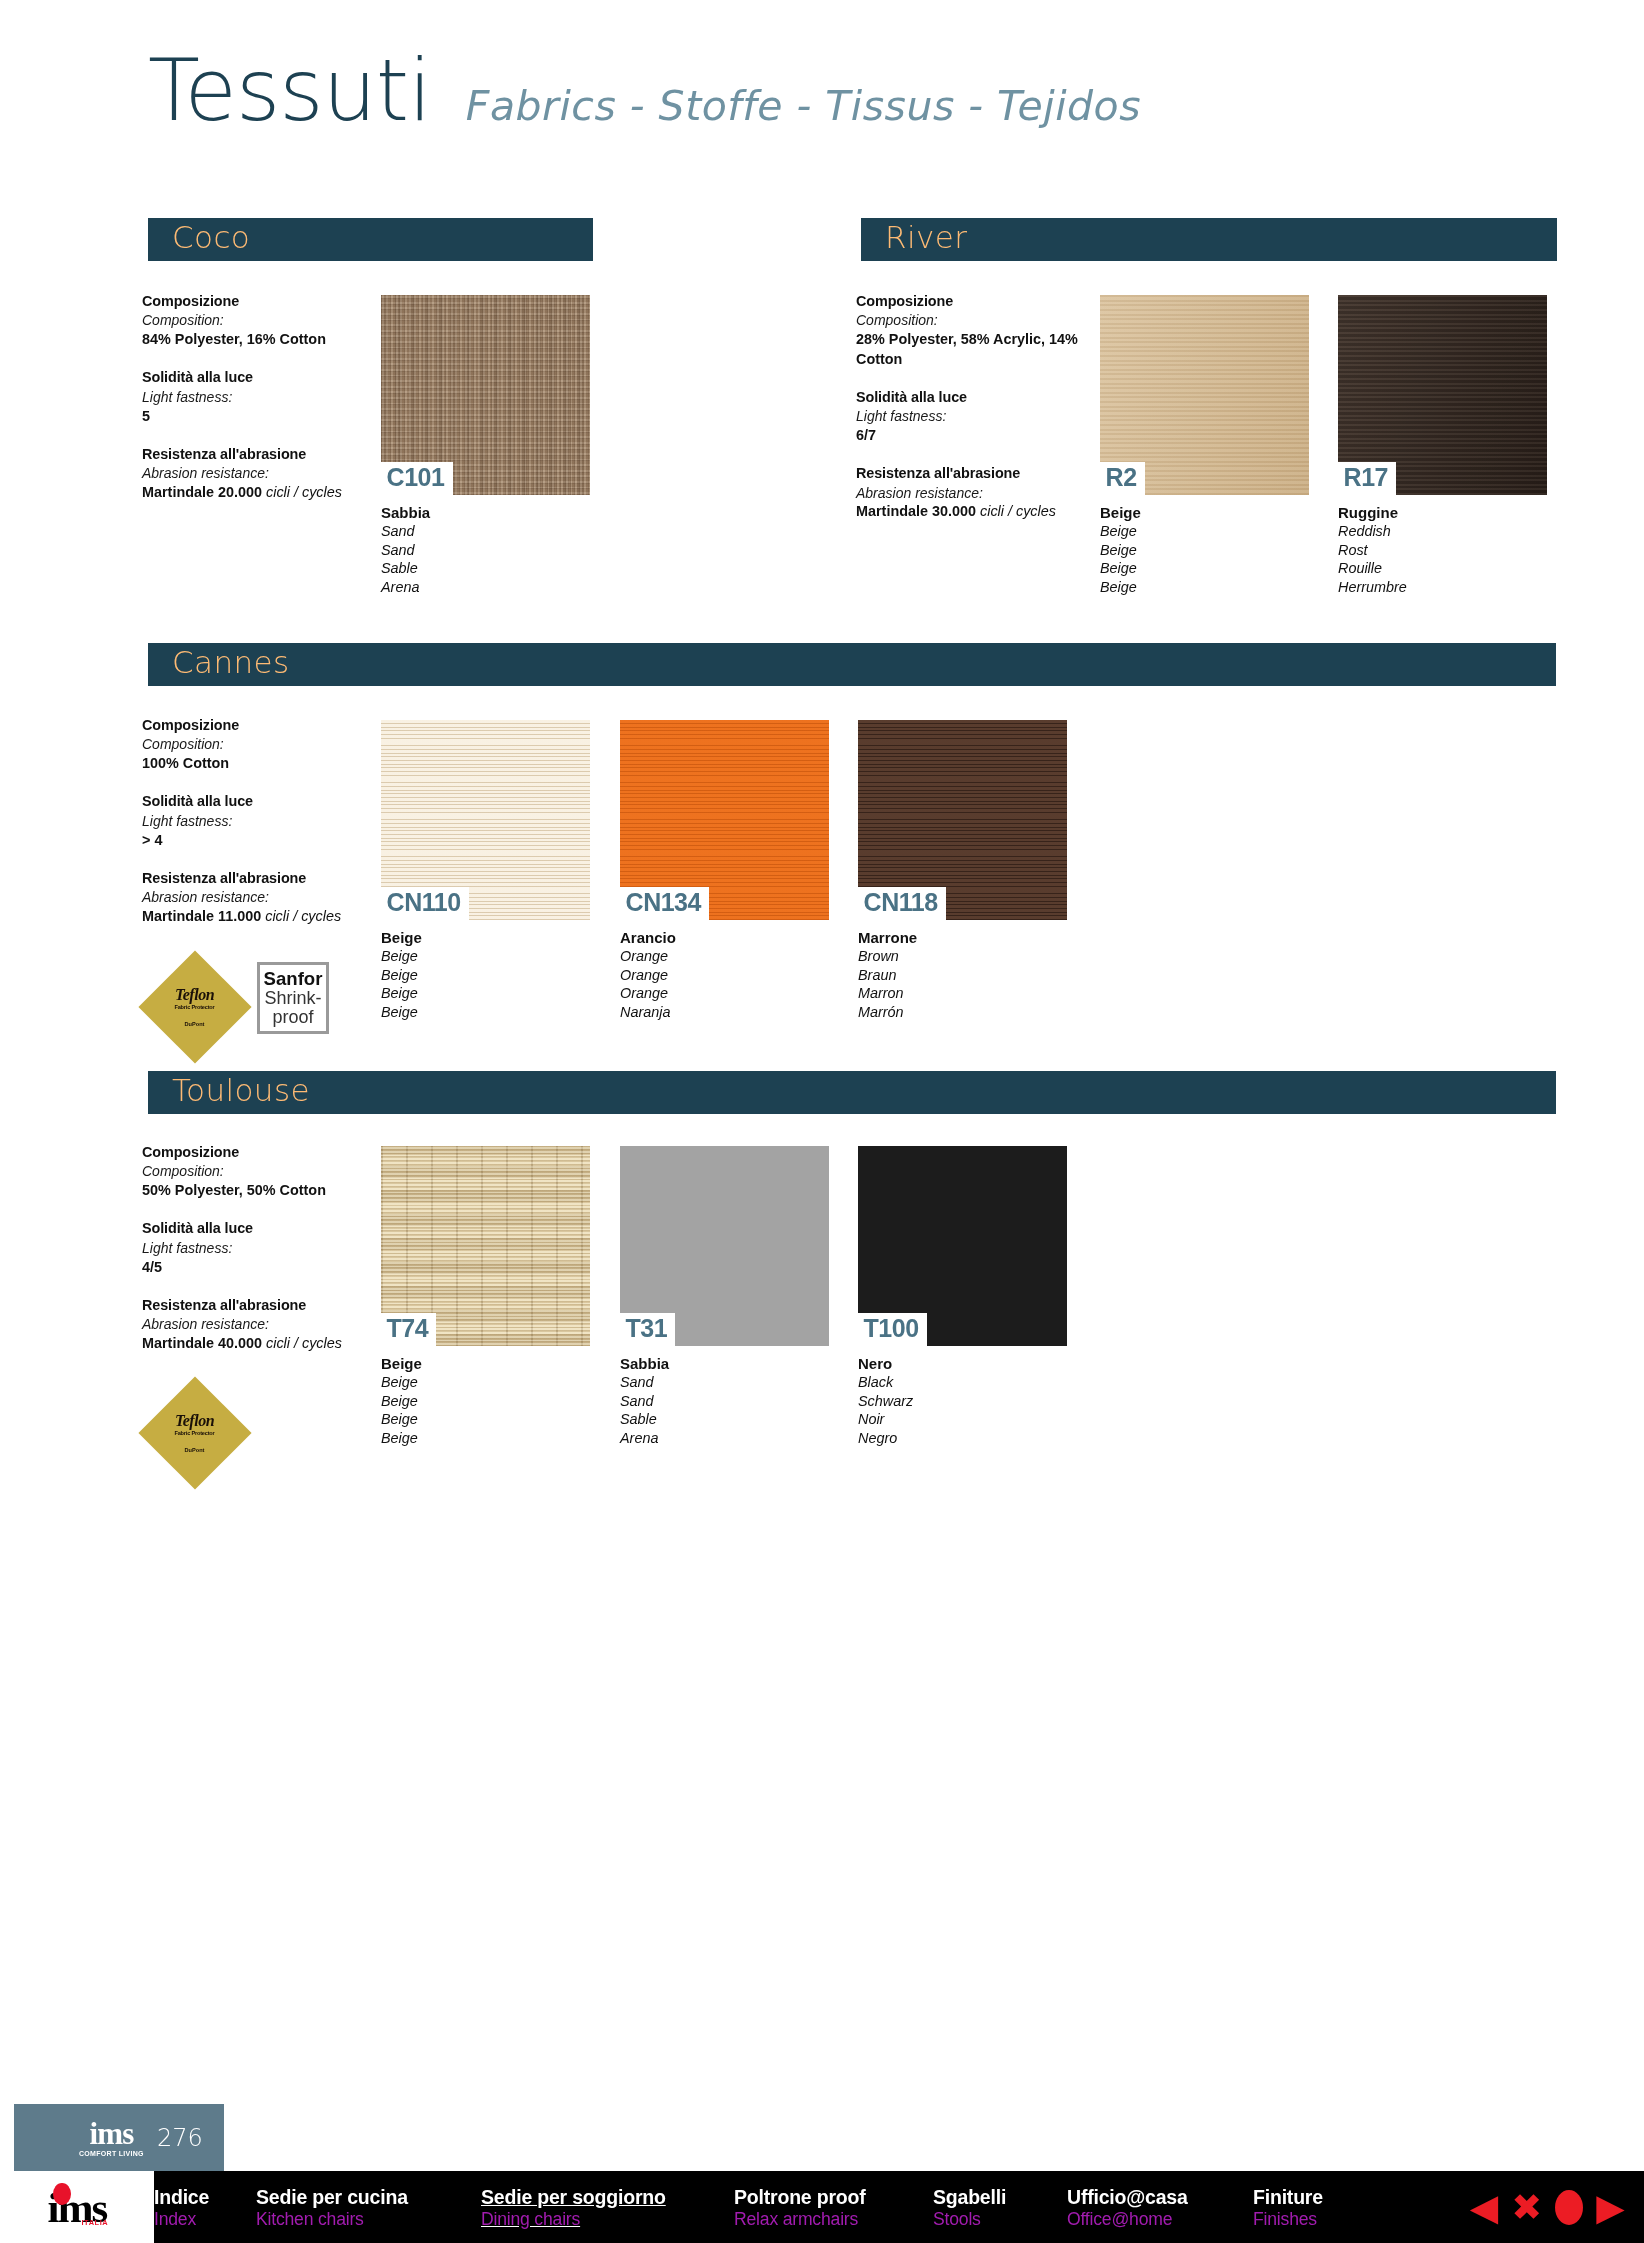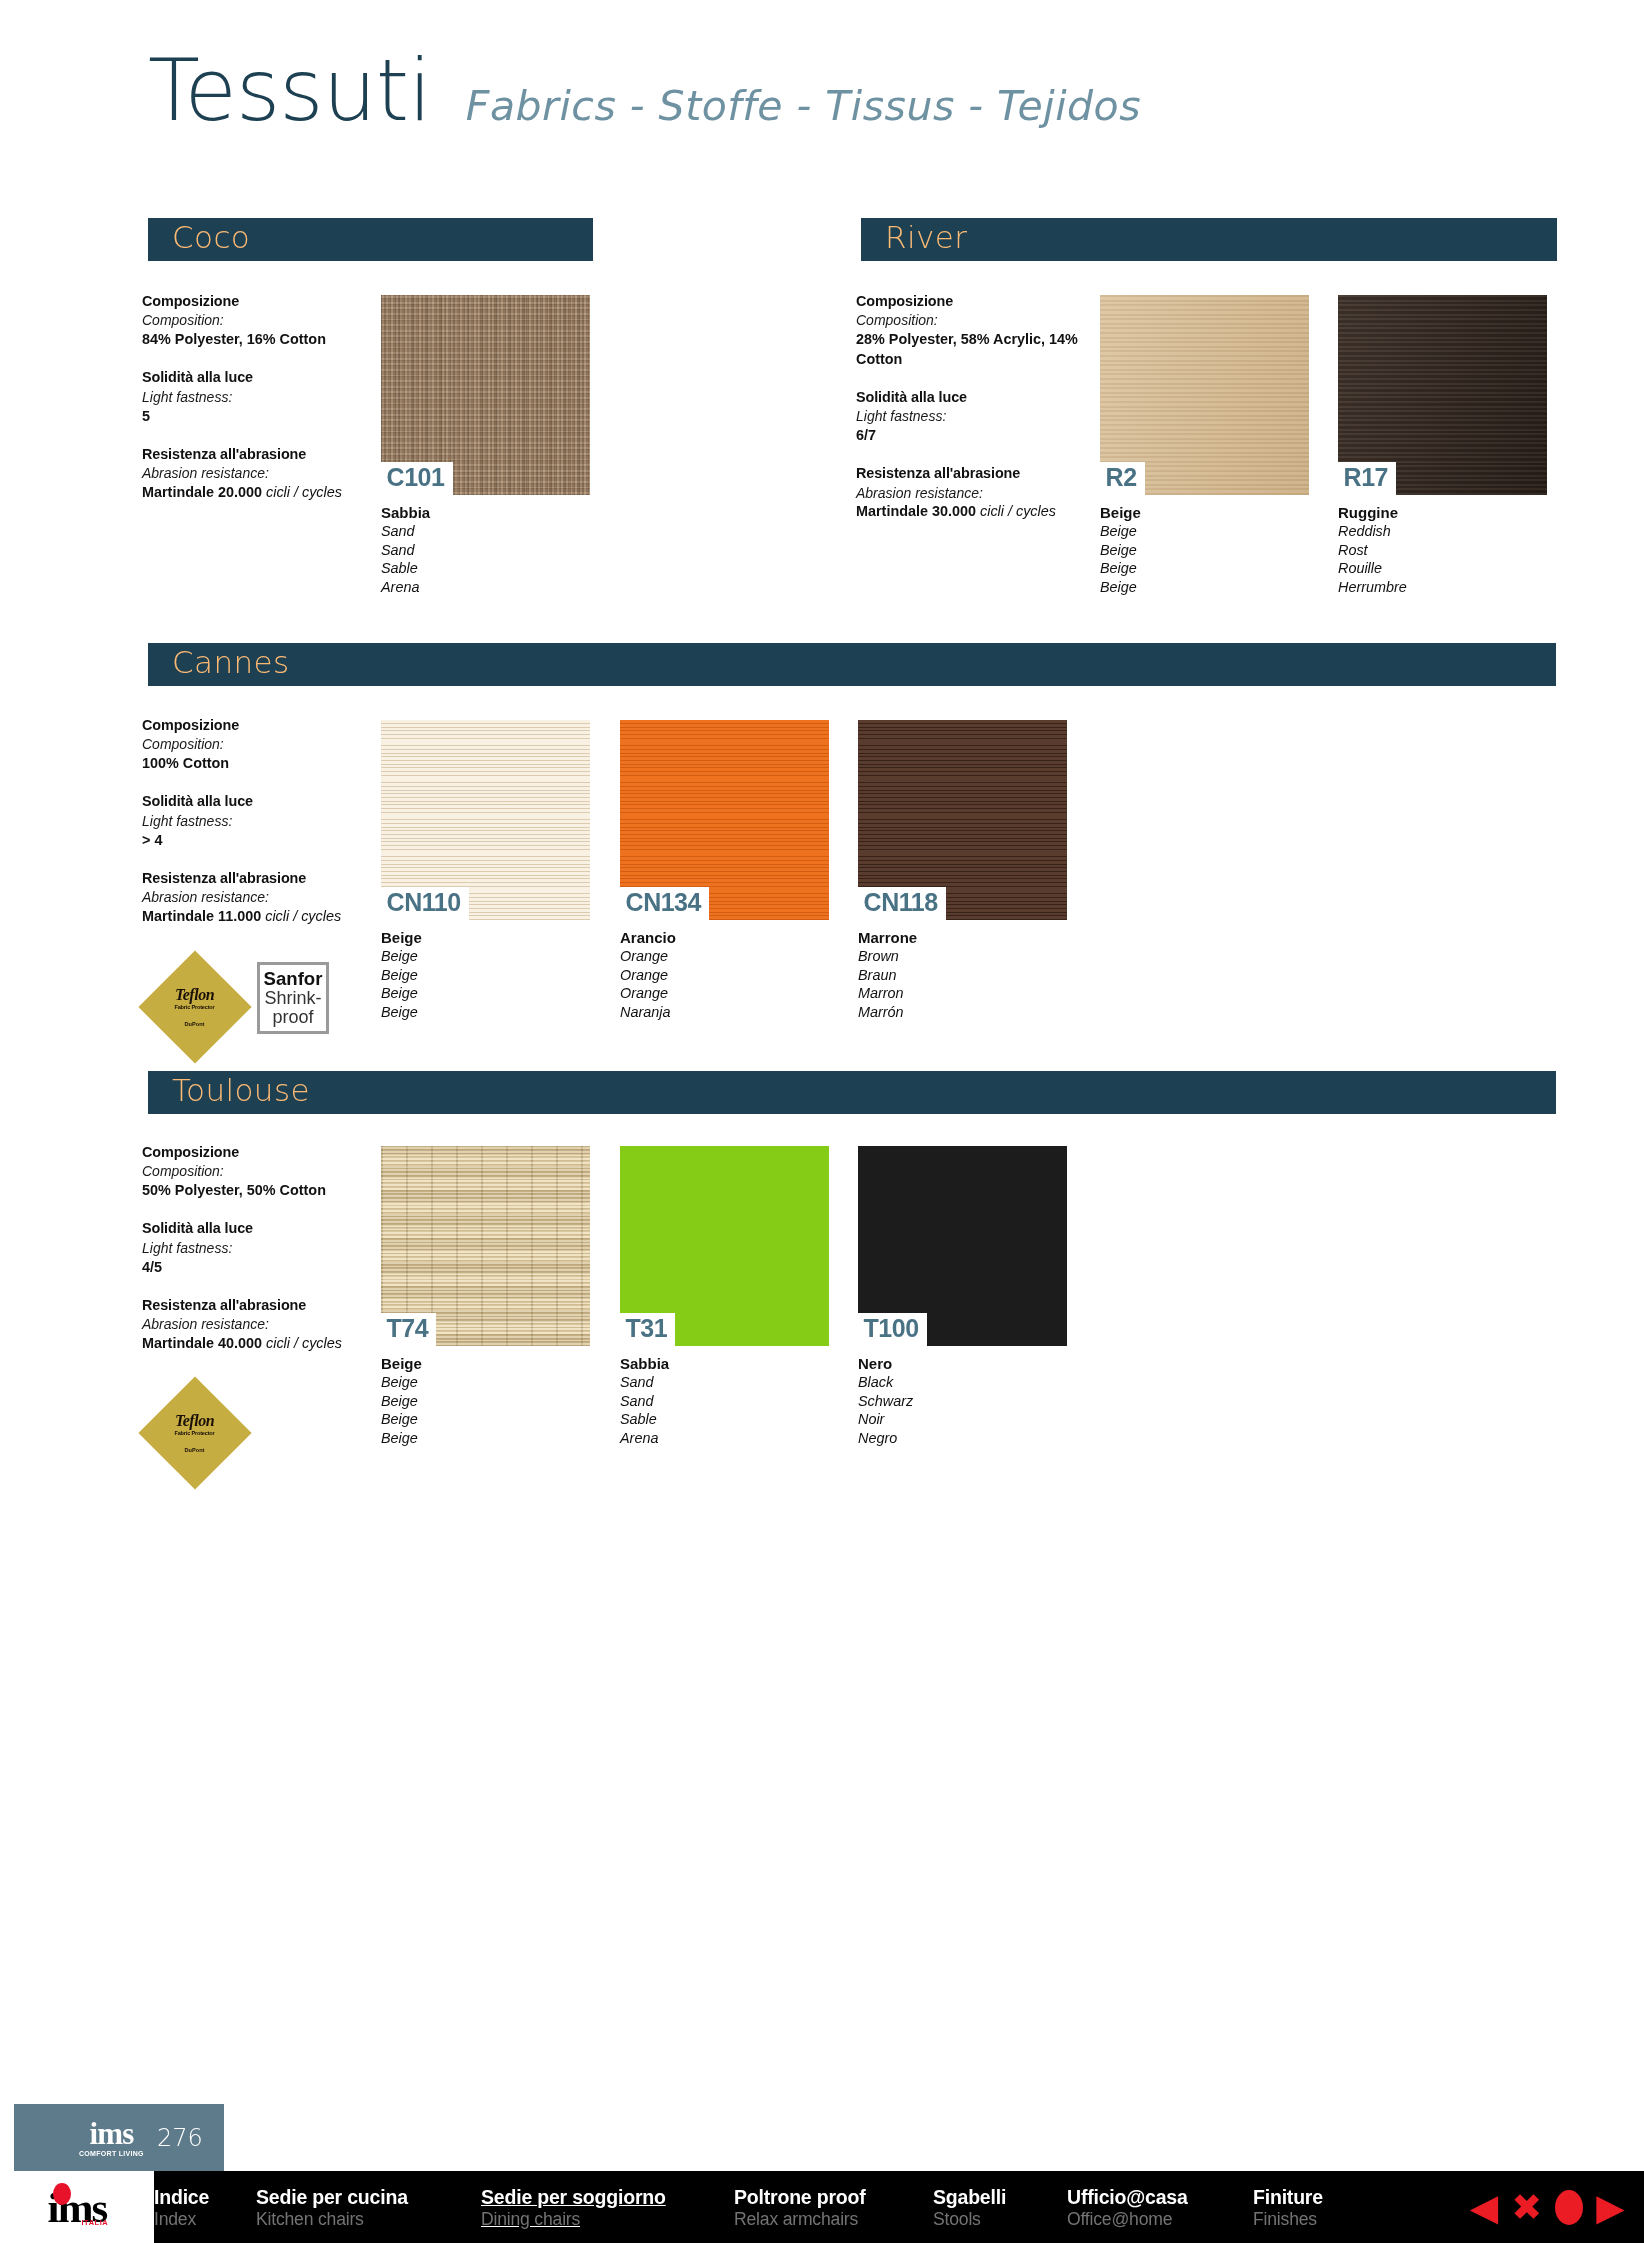--- a/index.html
+++ b/index.html
@@ -95,21 +95,21 @@
     position:absolute;left:0;top:2171px;width:154px;height:73px;background:#fff;
     display:flex;align-items:center;justify-content:center;
   }
   .footlogo .ims{position:relative;display:flex;flex-direction:column;align-items:center;line-height:1;}
   .footlogo .ims .w{font-family:"Liberation Serif",serif;font-weight:bold;font-size:43px;color:#000;letter-spacing:-1.9px;}
   .footlogo .ims .dot{position:absolute;left:5.6px;top:-2.8px;width:17.6px;height:22px;border-radius:50%;background:#e8122a;}
   .footlogo .ims .it{position:absolute;right:-1.9px;bottom:2.8px;font-size:7.4px;font-weight:bold;color:#e8122a;letter-spacing:0.6px;}
   .navitems{position:absolute;top:2171px;left:154px;height:73px;display:flex;align-items:center;}
   .navitem{color:#fff;line-height:1.15;}
   .navitem .a{font-size:19.5px;font-weight:bold;letter-spacing:-0.2px;}
-  .navitem .b{font-size:17.6px;font-weight:300;letter-spacing:-0.2px;color:#737373;}
+  .navitem .b{font-size:17.6px;font-weight:300;letter-spacing:-0.2px;color:#a21caf;}
   .arrows{position:absolute;top:2171px;right:20.4px;height:73px;display:flex;align-items:center;gap:13px;}
   .ar{color:#ec1c24;font-size:37px;line-height:1;}
   .ar.circle{width:28px;height:35px;background:#ec1c24;border-radius:50%;}
 </style>
 </head>
 <body>
 
 <div class="page">
 
   <div class="header">
@@ -335,21 +335,21 @@
     <div class="names">
       <div class="n-it">Beige</div>
       <div class="n-x">Beige</div>
       <div class="n-x">Beige</div>
       <div class="n-x">Beige</div>
       <div class="n-x">Beige</div>
     </div>
   </div>
 
   <div class="swatch-col" style="left:620px;top:1146px;">
-    <div class="swatch" style="background-color:#84cc16;
+    <div class="swatch" style="background-color:#a3a3a3;
                 background-image:
                   repeating-linear-gradient(0deg, rgba(40,30,20,.42) 0 0.9px, rgba(240,225,200,.40) 0.9px 2.8px, rgba(60,45,30,.22) 2.8px 3.7px),
                   repeating-linear-gradient(90deg, rgba(35,25,15,.45) 0 1.9px, transparent 1.9px 25px),
                   repeating-conic-gradient(rgba(60,45,30,.30) 0% 25%, rgba(235,220,190,.30) 0% 50%) 0 0/50px 24px; text-decoration: underline;">
       <div class="code">T31</div>
     </div>
     <div class="names">
       <div class="n-it">Sabbia</div>
       <div class="n-x">Sand</div>
       <div class="n-x">Sand</div>

